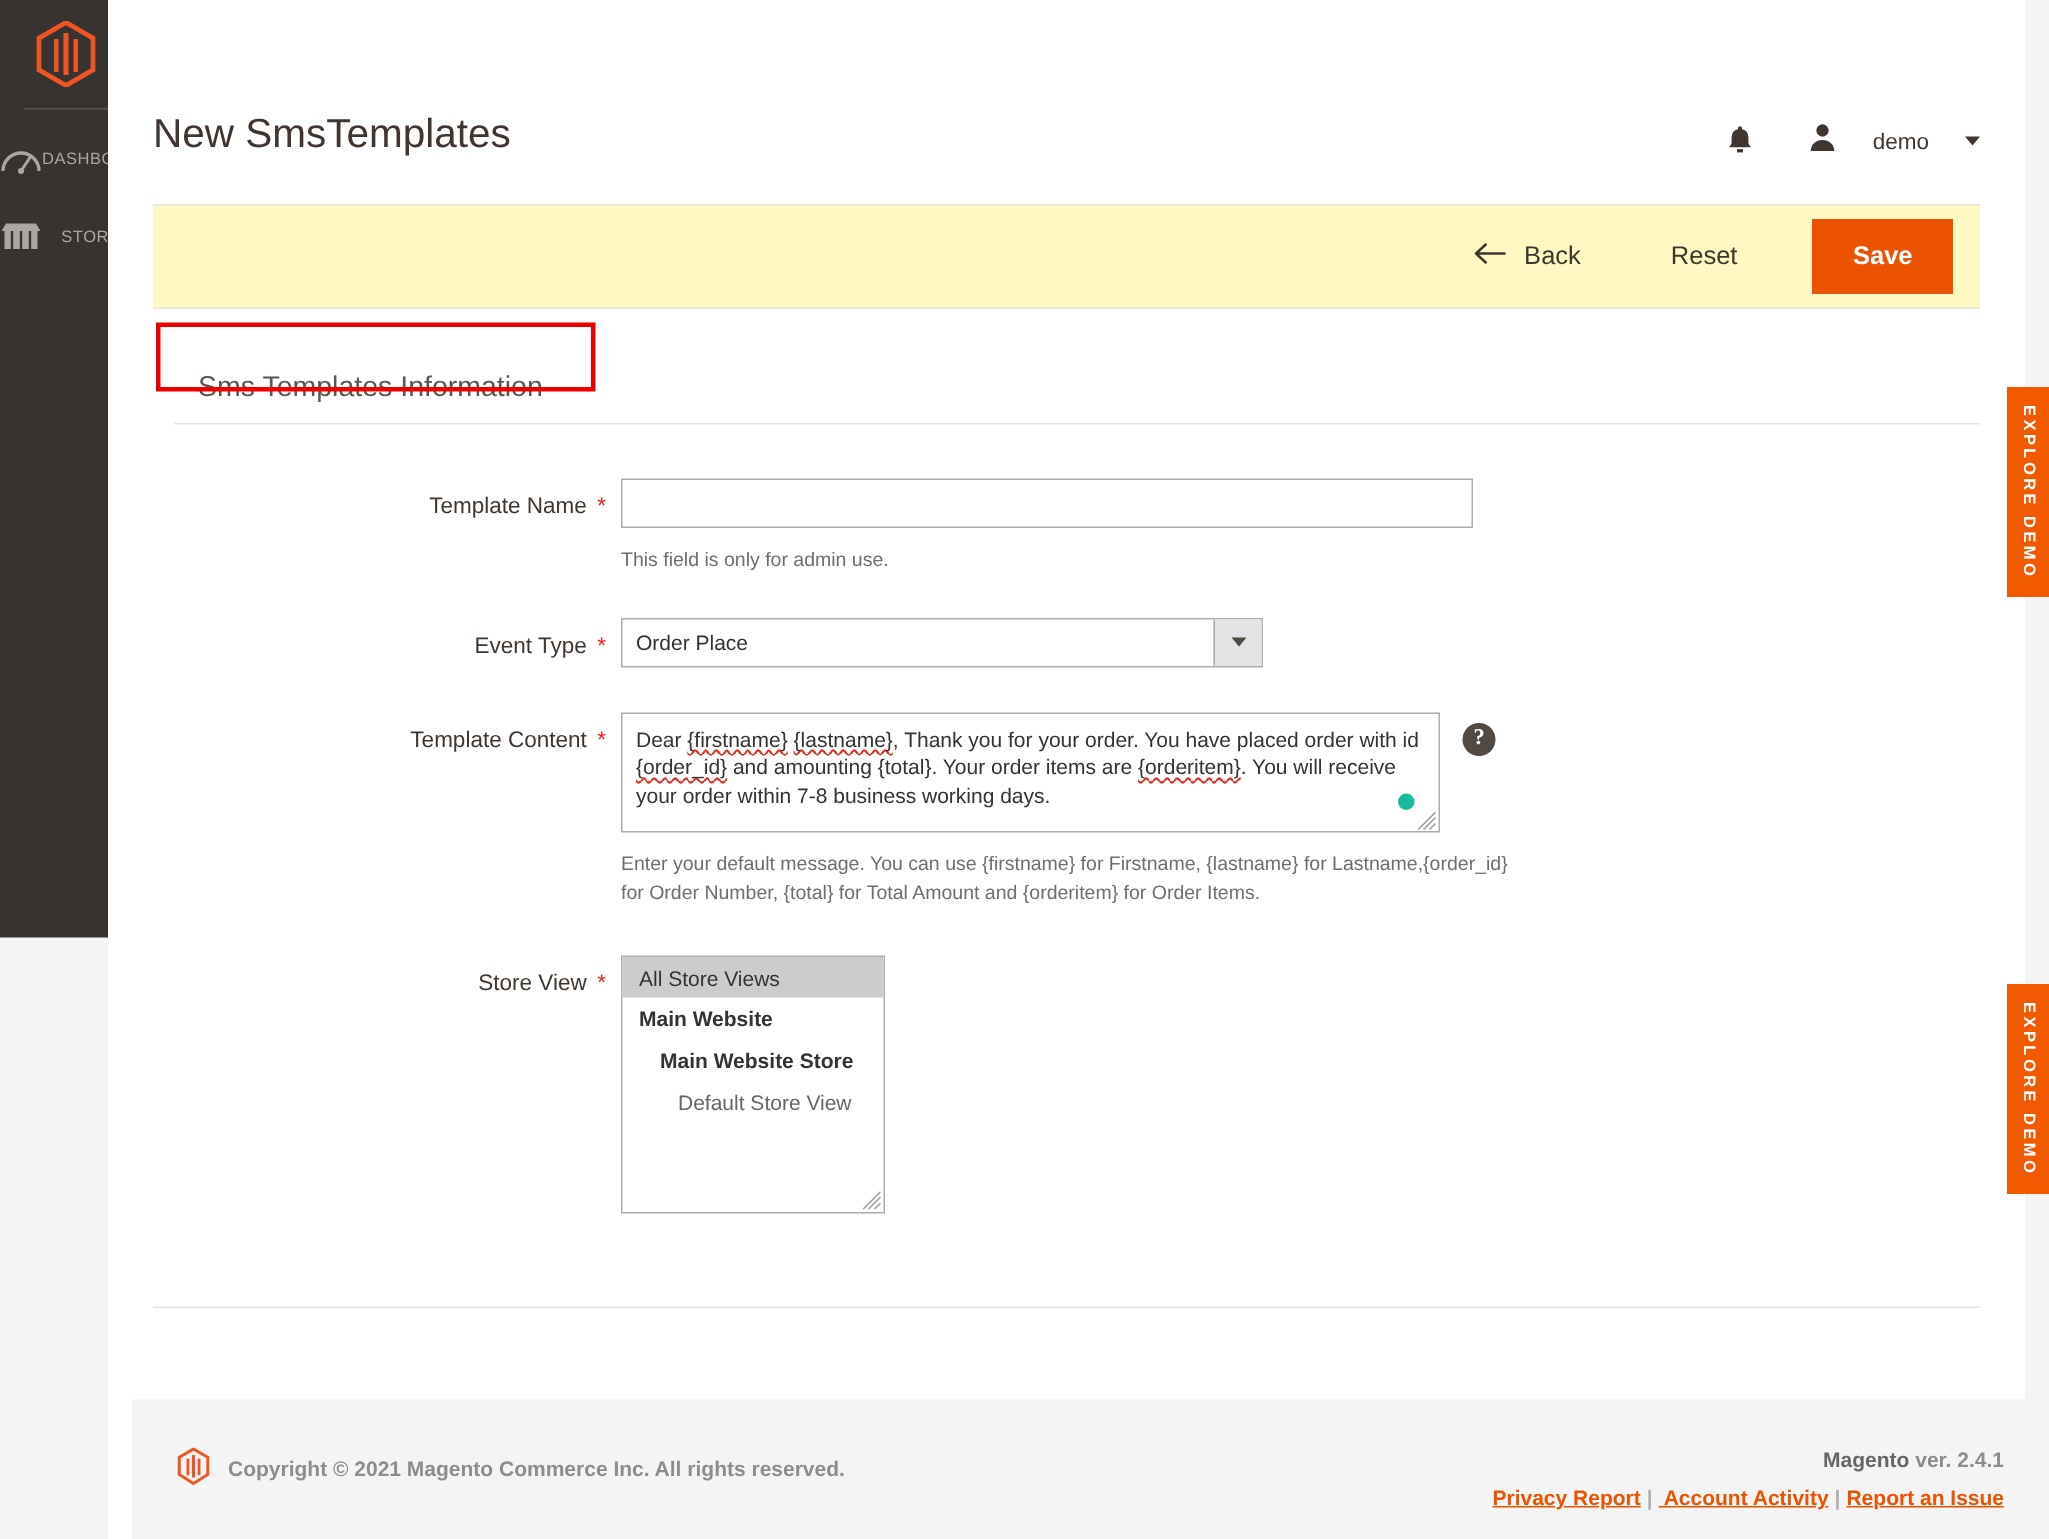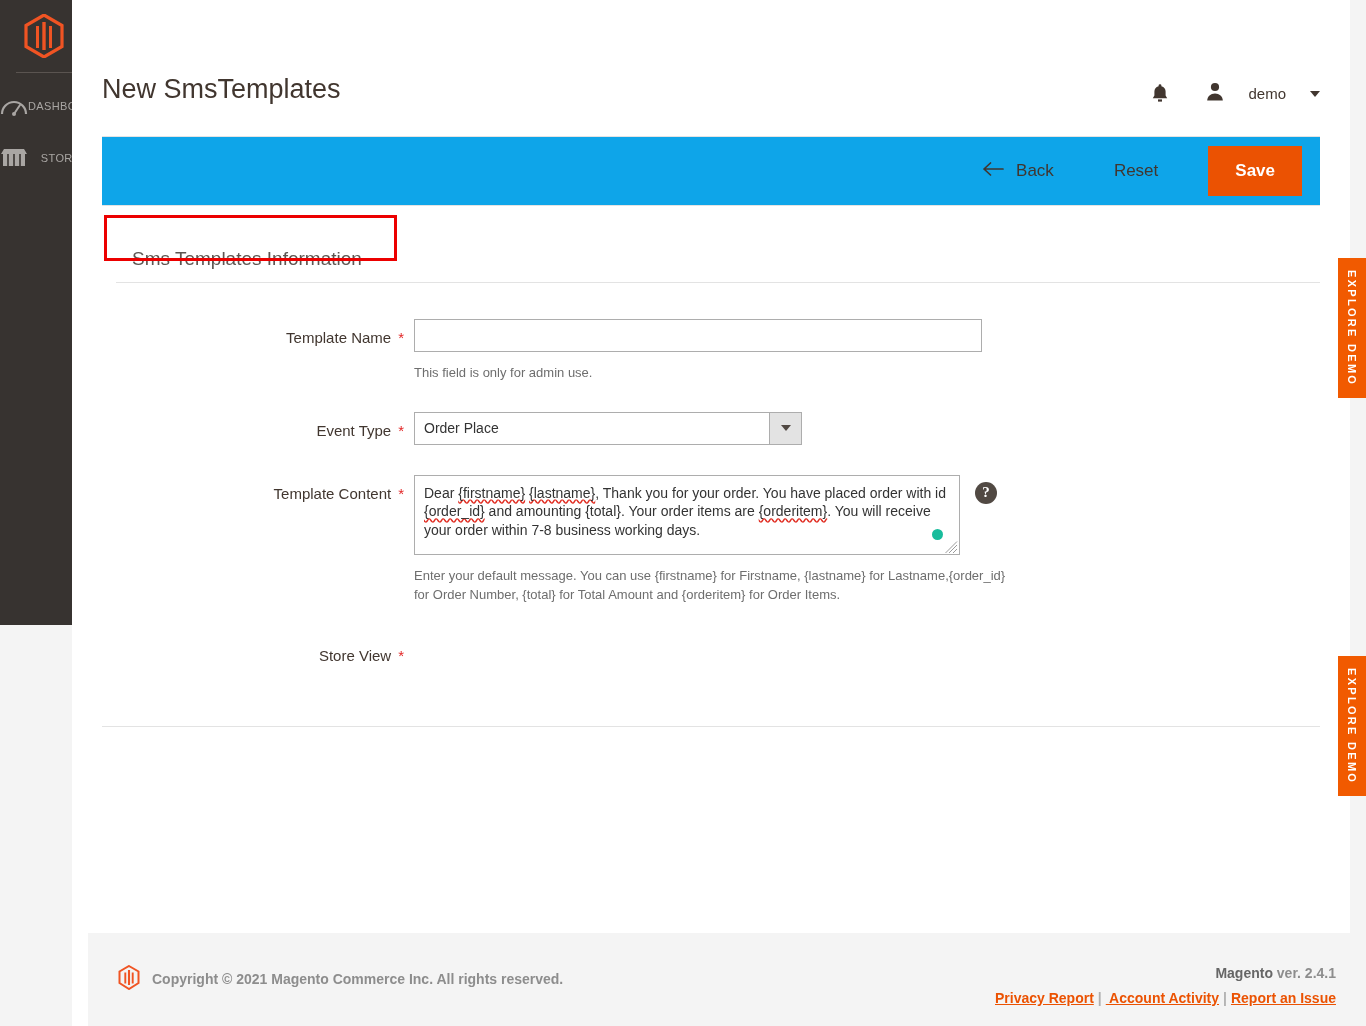--- a/index.html
+++ b/index.html
@@ -58,21 +58,21 @@
   .user-menu { display: flex; align-items: center; gap: 24px; cursor: pointer; }
   .user-name { font-size: 15px; color: #41362f; }
   .caret-down {
     width: 0; height: 0; border-left: 5px solid transparent;
     border-right: 5px solid transparent; border-top: 6px solid #41362f;
   }
 
   
   .page-actions {
     margin: 0 30px; height: 70px;
-    background: #0ea5e9; border: 1px solid #e3e3e3; border-width: 1px 0;
+    background: #fef9c3; border: 1px solid #e3e3e3; border-width: 1px 0;
     display: flex; align-items: center; justify-content: flex-end;
     padding-right: 18px; gap: 0;
   }
   .btn-back {
     display: flex; align-items: center; gap: 11px;
     font-size: 17px; color: #41362f; background: none; border: none;
     cursor: pointer; padding: 8px 14px; font-family: inherit;
   }
   .arrow-left { display: inline-block; }
   .btn-reset {
@@ -112,21 +112,21 @@
     border: 1px solid #adadad; background: #ffffff;
     font-size: 14px; font-family: inherit; color: #333; padding: 0 9px;
   }
   .note {
     font-size: 13px; color: #6e6e6e; margin-top: 12px; line-height: 1.45;
     max-width: 600px;
   }
   .note-wide { max-width: 600px; }
 
   .select-wrap {
-    width: 388px; height: 33px; position: relative;
+    width: 428px; height: 33px; position: relative;
     border: 1px solid #adadad; background: #ffffff; display: flex; align-items: center;
   }
   .select-text { font-size: 14px; color: #333; padding-left: 9px; }
   .select-arrow {
     position: absolute; right: 0; top: 0; width: 32px; height: 31px;
     background: #e3e3e3; border-left: 1px solid #adadad;
     display: flex; align-items: center; justify-content: center;
   }
   .select-arrow i {
     width: 0; height: 0; border-left: 5px solid transparent;
@@ -327,20 +327,33 @@
               <div class="help-icon">?</div>
             </div>
             <div class="note note-wide">Enter your default message. You can use {firstname} for Firstname, {lastname} for Lastname,{order_id} for Order Number, {total} for Total Amount and {orderitem} for Order Items.</div>
           </div>
         </div>
 
         <div class="field" style="margin-top:32px;">
           <div class="field-label">
             <span>Store View</span><span class="req">*</span>
           </div>
+          <div class="field-ctrl">
+            <div class="multiselect" id="store-view-list">
+              <div class="ms-opt lvl0 sel">All Store Views</div>
+                <div class="ms-opt lvl1">Main Website</div>
+                <div class="ms-opt lvl2">Main Website Store</div>
+                <div class="ms-opt lvl3">Default Store View</div>
+                <span class="resize-grip">
+                <svg width="13" height="13" viewBox="0 0 13 13">
+                  <path d="M12 4 L4 12 M12 8 L8 12 M12 0.5 L0.5 12" stroke="#9b9b9b" stroke-width="1"></path>
+                </svg>
+              </span>
+            </div>
+          </div>
         </div>
 
       </div>
     </div>
 
     <div class="content-bottom-rule" style="margin-top:62px;"></div>
   </div>
 
   <div class="footer">
     <div class="footer-inner">

